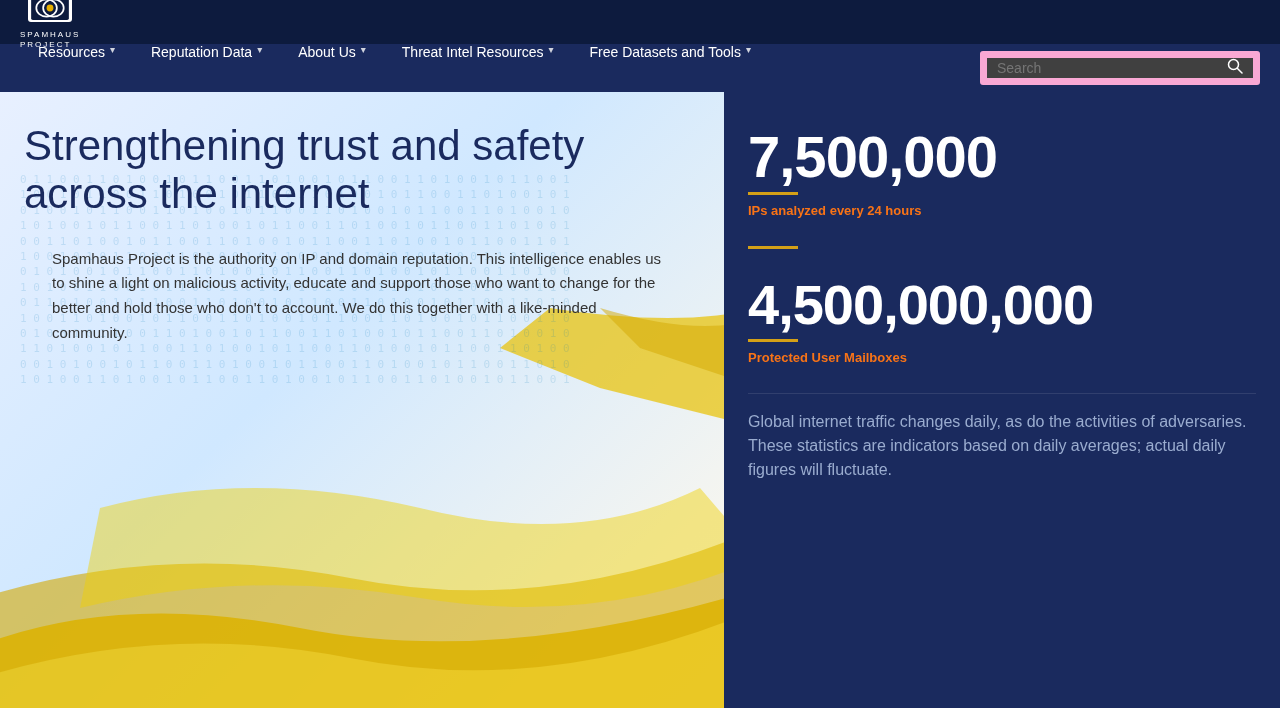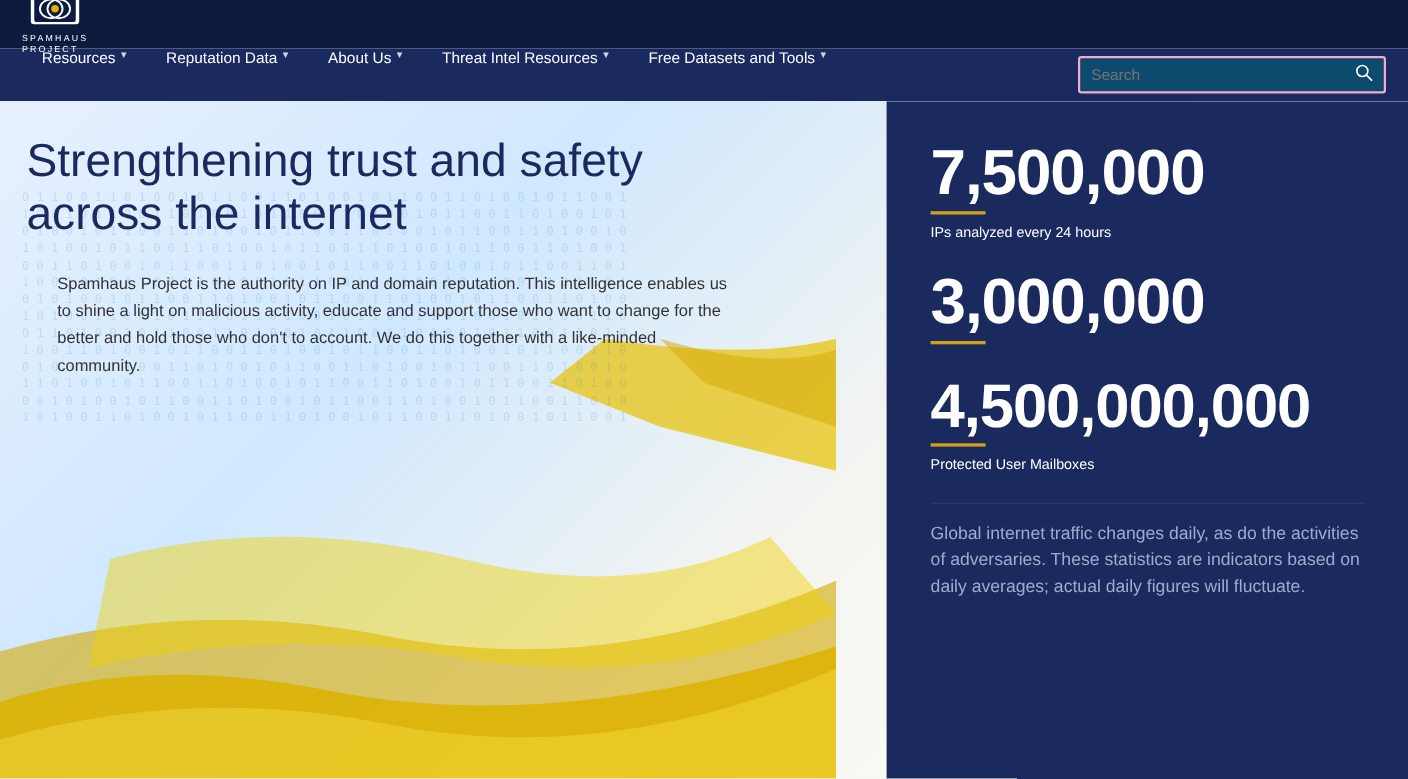--- a/index.html
+++ b/index.html
@@ -61,22 +61,22 @@
       white-space: nowrap;
       text-decoration: none;
     }
     .nav-chevron {
       font-size: 10px;
       opacity: 0.8;
     }
     .nav-spacer { flex: 1; }
     .search-box {
       display: flex;
-      background: #0c4a6e;
-      border: 2px solid #f9a8d4;
+      background: #404040;
+      border: 7px solid #f9a8d4;
       border-radius: 3px;
       padding: 0 10px;
       height: 34px;
       width: 280px;
       gap: 8px;
     }
     .search-input {
       background: transparent;
       border: none;
       outline: none;
@@ -153,24 +153,24 @@
       line-height: 1.65;
       max-width: 610px;
       margin-left: 28px;
     }
 
     
     .stats-panel {
       position: absolute;
       top: 0;
       right: 0;
-      width: 474px;
+      width: 556px;
       height: 616px;
       background: #1a2a5e;
-      padding: 36px 40px;
+      padding: 36px 24px;
       z-index: 10;
       margin-left: 26px;
     }
     .stat-block {
       margin-bottom: 28px;
     }
     .stat-number {
       font-size: 58px;
       font-weight: 700;
       color: #fff;
@@ -181,22 +181,22 @@
       font-size: 56px;
     }
     .stat-underline {
       width: 50px;
       height: 3px;
       background: #d4a017;
       margin: 6px 0 8px 0;
     }
     .stat-label {
       font-size: 13px;
-      color: #ffffff;
-      font-weight: 400;
+      color: #f97316;
+      font-weight: 700;
     }
     .stat-note {
       font-size: 16px;
       color: #9aaccf;
       line-height: 1.5;
       margin-top: 20px;
       border-top: 1px solid rgba(255,255,255,0.1);
       padding-top: 16px;
     }
   </style>
@@ -291,21 +291,20 @@
 
   <div class="stats-panel">
 
     <div class="stat-block">
       <div class="stat-number">7,500,000</div>
       <div class="stat-underline"></div>
       <div class="stat-label">IPs analyzed every 24 hours</div>
     </div>
 
     <div class="stat-block">
-      <div class="stat-number">3,000,000</div>
       <div class="stat-underline"></div>
     </div>
 
     <div class="stat-block">
       <div class="stat-number large">4,500,000,000</div>
       <div class="stat-underline"></div>
       <div class="stat-label">Protected User Mailboxes</div>
     </div>
 
 

